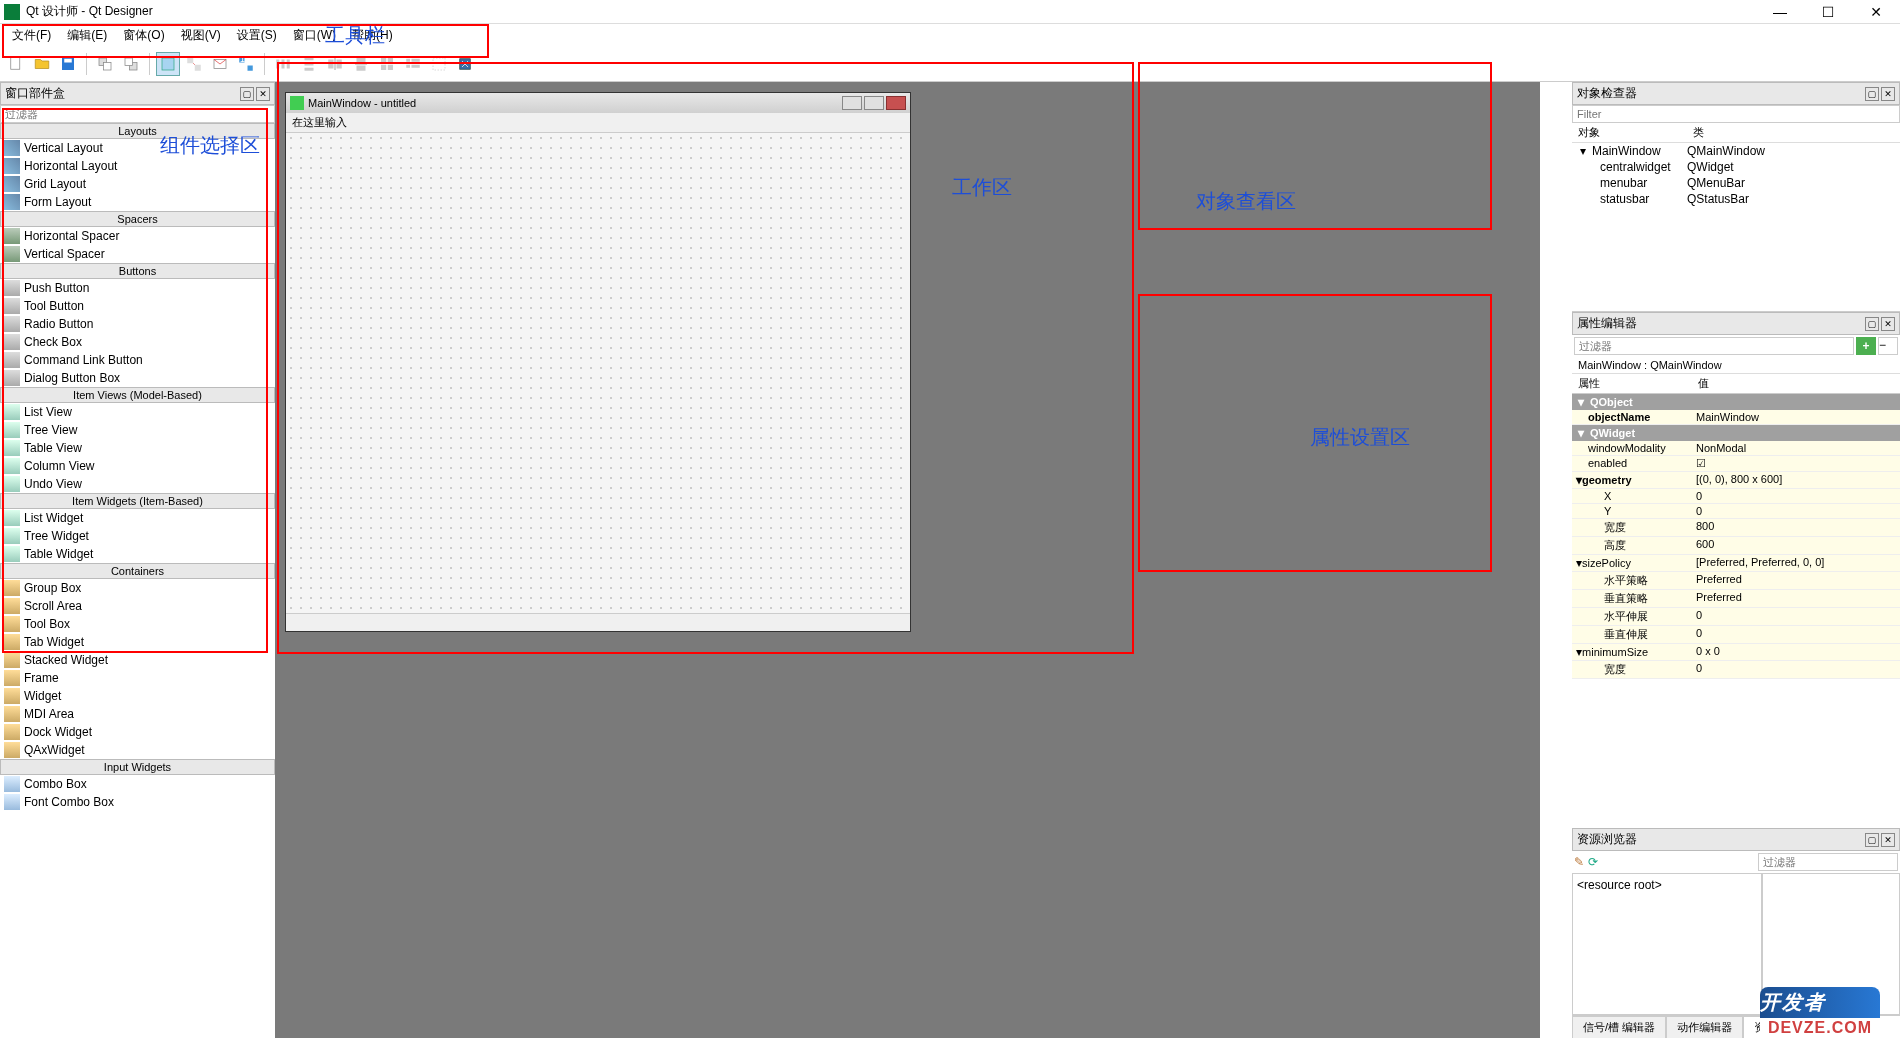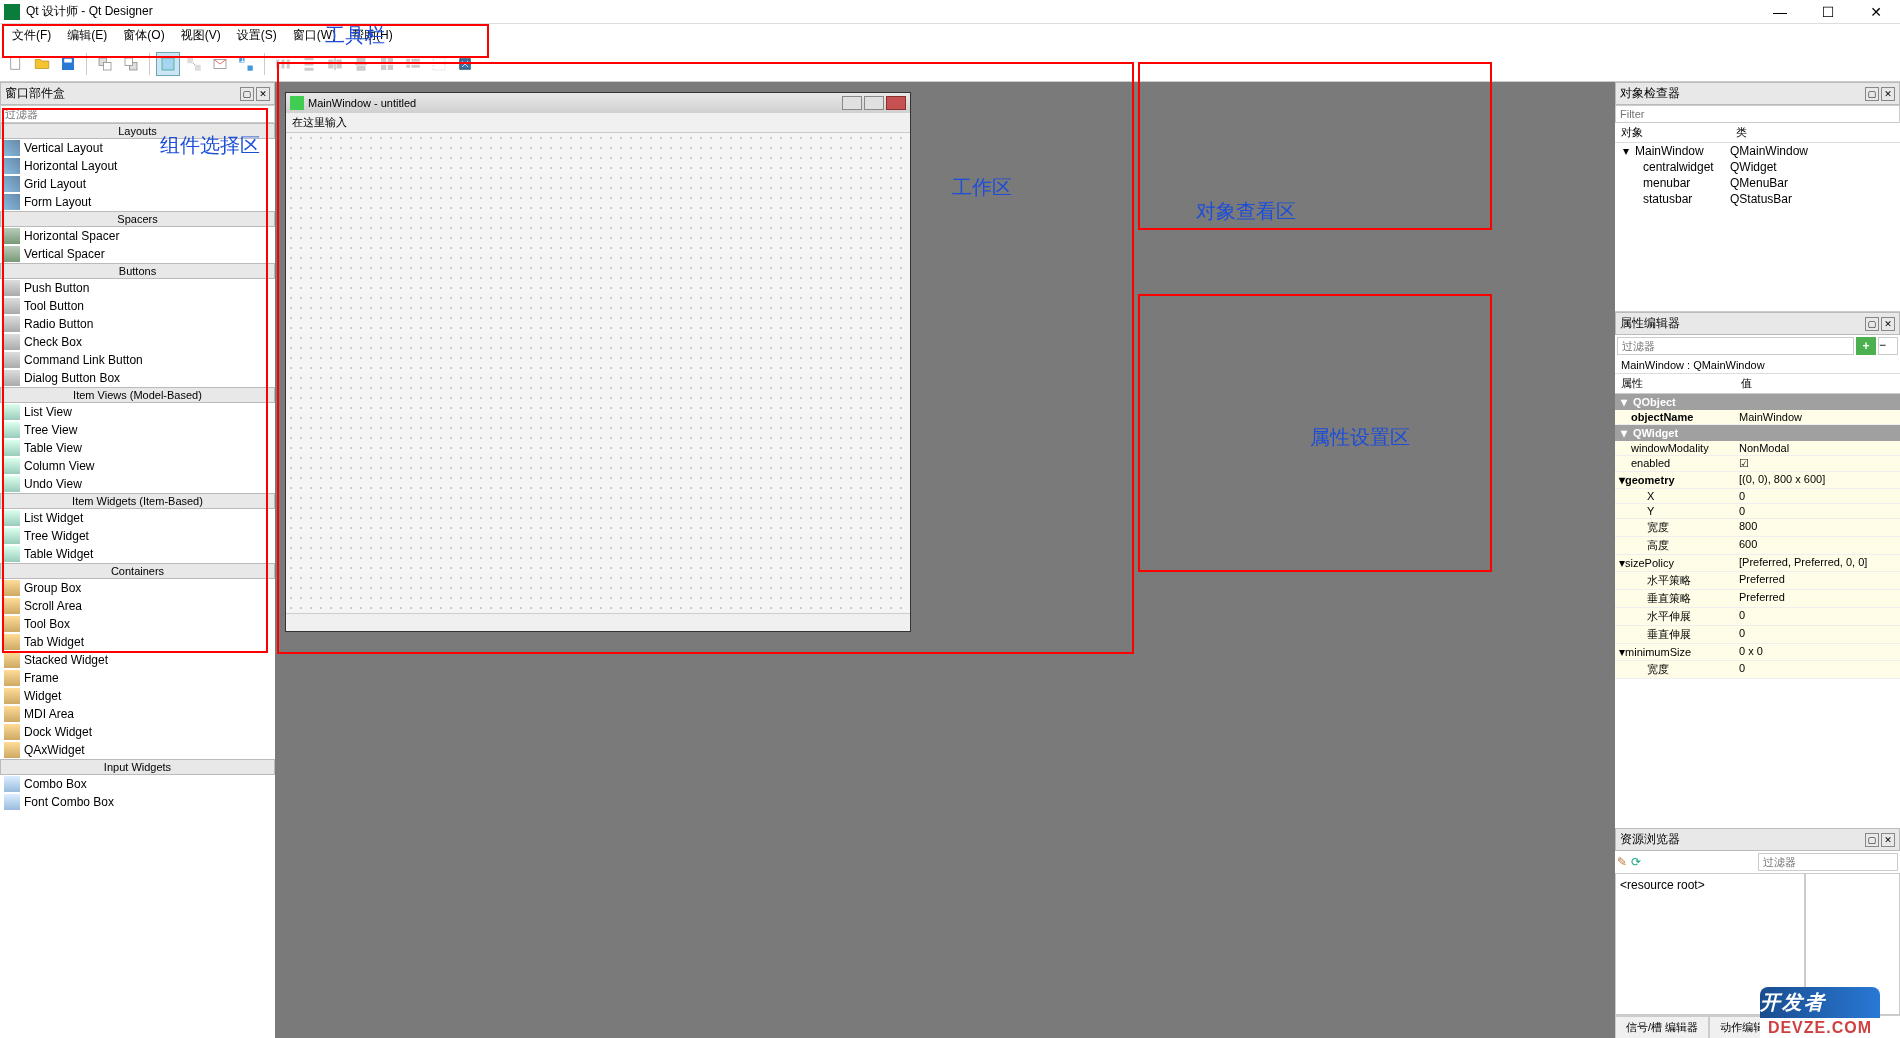--- a/index.html
+++ b/index.html
@@ -18,21 +18,21 @@
 .toolbar .tb-btn { width: 24px; height: 24px; display: flex; align-items: center; justify-content: center; cursor: pointer; }
 .toolbar .sep { width: 1px; height: 22px; background: #ccc; margin: 0 4px; }
 .tb-btn svg { width: 18px; height: 18px; }
 
 .red-box { border: 2px solid #ff0000; position: absolute; pointer-events: none; z-index: 100; }
 .red-label { color: #1d4ed8; font-size: 20px; font-weight: normal; position: absolute; z-index: 101; }
 
 .main-area { display: flex; height: calc(100% - 82px); }
 .left-panel { width: 275px; background: #fff; display: flex; flex-direction: column; justify-content: center; }
 .center-panel { flex: 1; background: #7a7a7a; position: relative; }
-.right-panel { width: 285px; display: flex; flex-direction: column; background: #fff; }
+.right-panel { width: 360px; display: flex; flex-direction: column; background: #fff; padding-left: 32px; }
 
 .dock-title { background: #e8e8e8; border: 1px solid #bbb; padding: 2px 4px; display: flex; align-items: center; justify-content: space-between; font-size: 11px; }
 .dock-controls { display: flex; gap: 2px; }
 .dock-controls span { width: 14px; height: 14px; border: 1px solid #888; display: flex; align-items: center; justify-content: center; cursor: pointer; font-size: 9px; }
 
 .filter-input { width: 100%; border: 1px solid #ccc; padding: 2px 4px; font-size: 11px; }
 
 .widget-box { flex: 1; overflow-y: auto; background: #fff; }
 .wb-category { background: #e8e8e8; border: 1px solid #bbb; text-align: center; padding: 1px; font-size: 11px; cursor: pointer; }
 .wb-item { display: flex; align-items: center; padding: 1px 4px; cursor: pointer; }
@@ -239,21 +239,21 @@
 <div class="red-box" style="left:2px; top:24px; width:487px; height:34px;"></div>
 <div class="red-label" style="left:325px; top:22px;">工具栏</div>
 
 <div class="red-box" style="left:2px; top:108px; width:266px; height:545px;"></div>
 <div class="red-label" style="left:160px; top:132px;">组件选择区</div>
 
 <div class="red-box" style="left:277px; top:62px; width:857px; height:592px;"></div>
 <div class="red-label" style="left:952px; top:174px;">工作区</div>
 
 <div class="red-box" style="left:1138px; top:62px; width:354px; height:168px;"></div>
-<div class="red-label" style="left:1196px; top:198px;">对象查看区</div>
+<div class="red-label" style="left:1196px; top:188px;">对象查看区</div>
 
 <div class="red-box" style="left:1138px; top:294px; width:354px; height:278px;"></div>
 <div class="red-label" style="left:1310px; top:424px;">属性设置区</div>
 
 <div class="main-area">
 
   <div class="left-panel">
     <div class="dock-title">
       <span>窗口部件盒</span>
       <div class="dock-controls">

